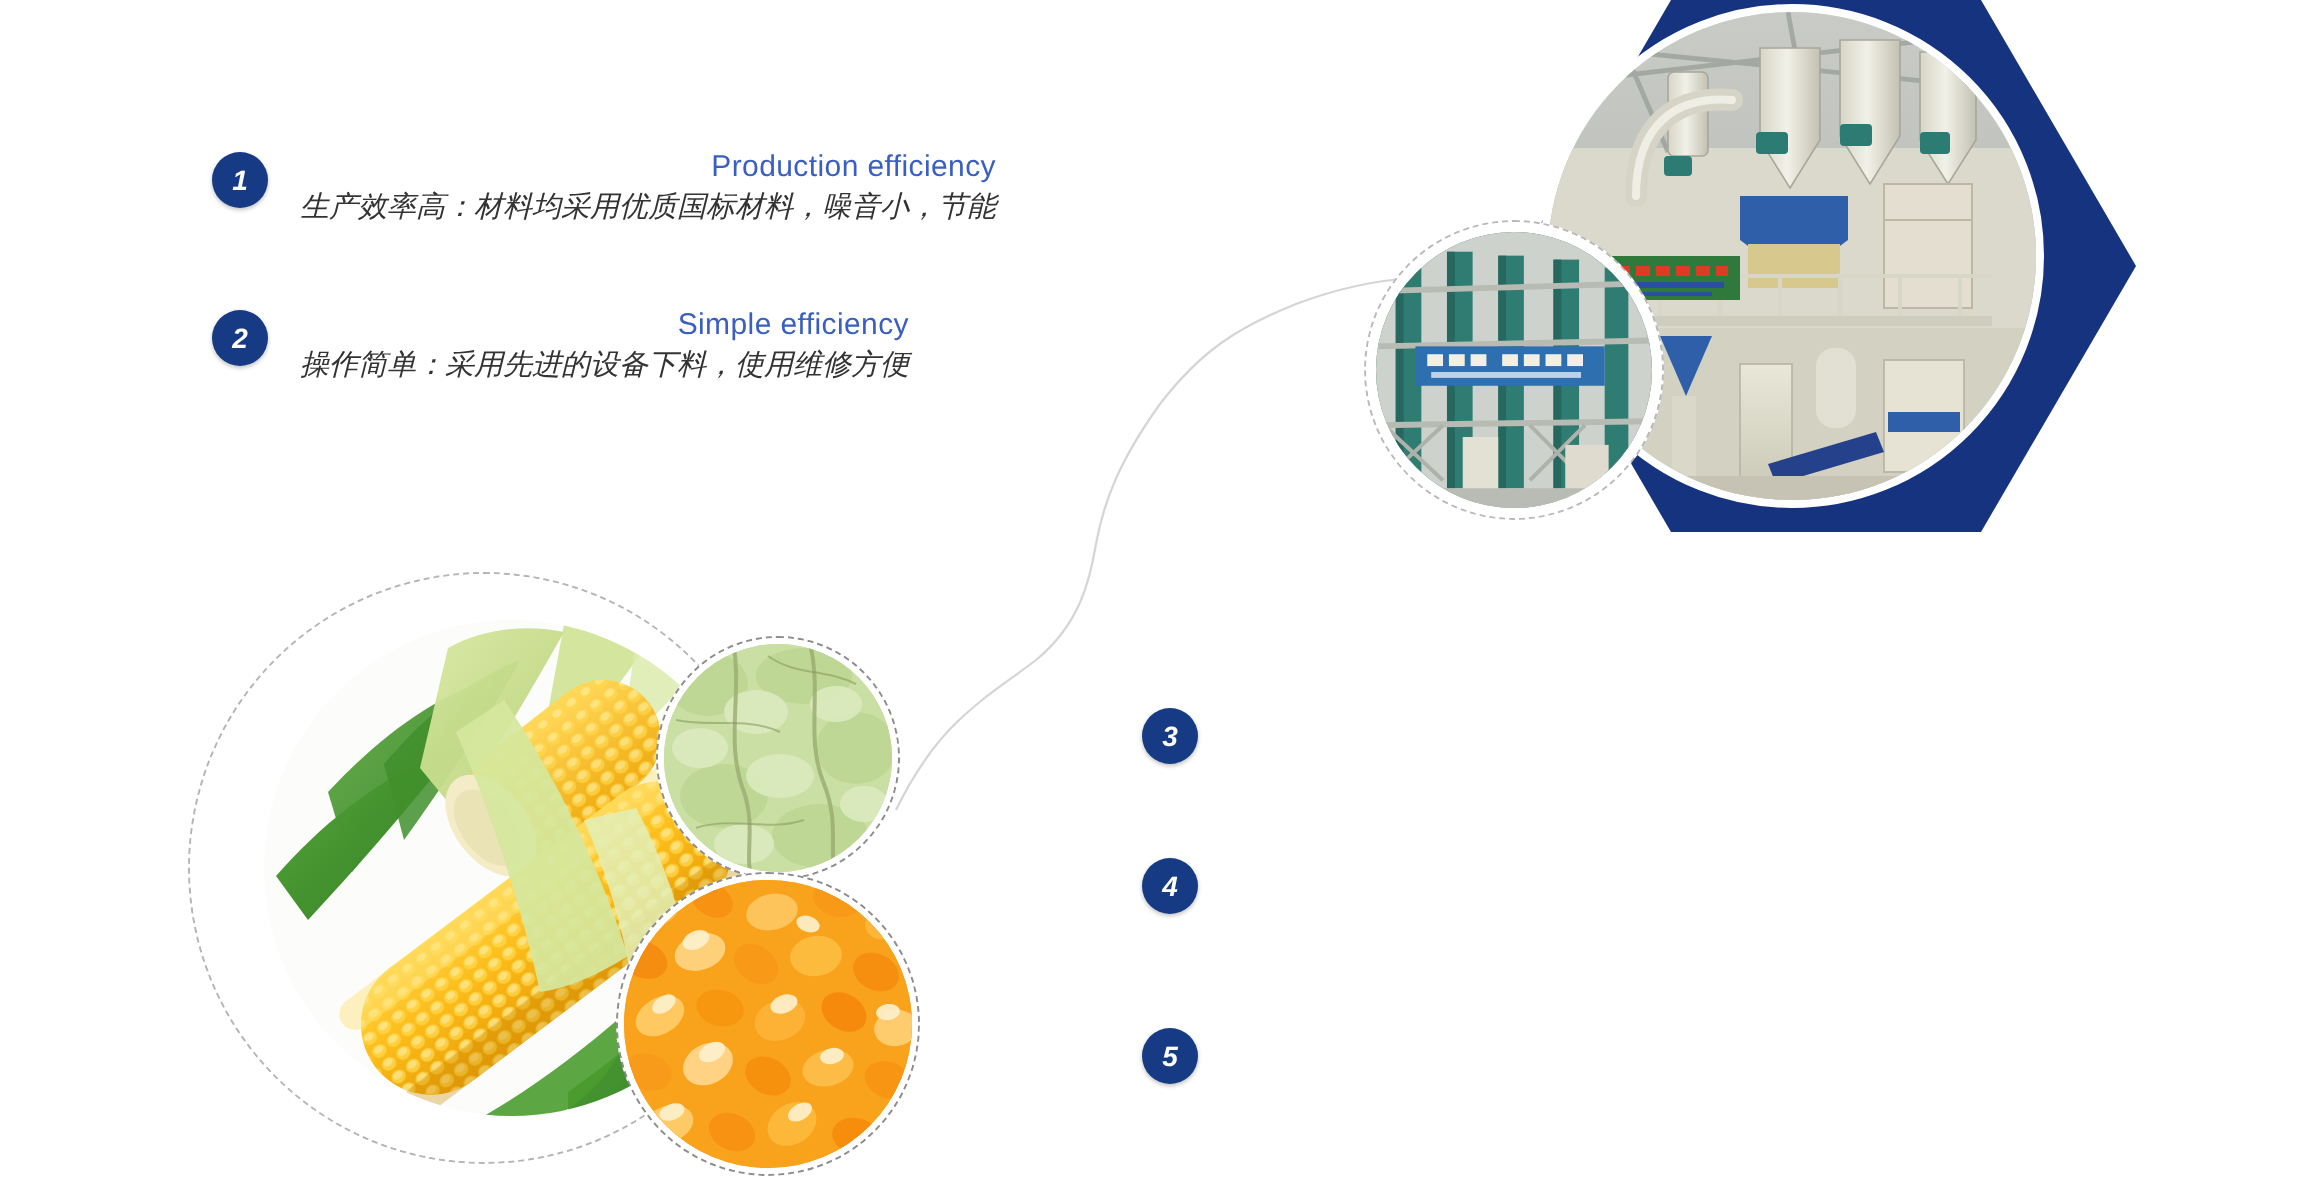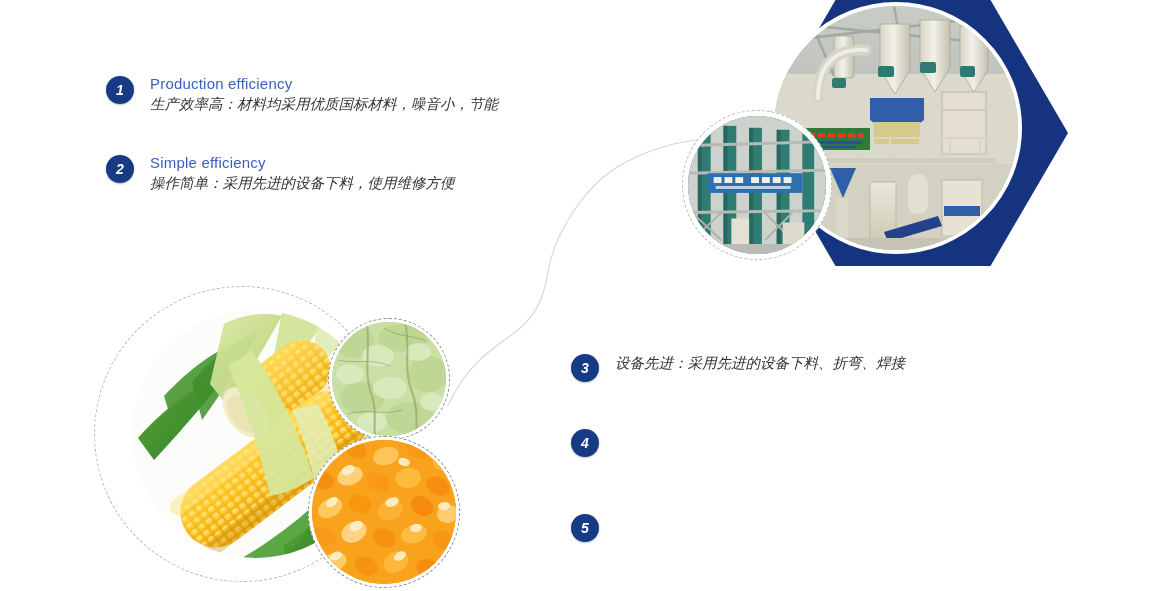--- a/index.html
+++ b/index.html
@@ -46,20 +46,21 @@
     font-size: 14px;
     font-style: italic;
     font-weight: bold;
     line-height: 28px;
     text-align: center;
     margin-top: 2px;
     box-shadow: 0 1px 2px rgba(0,0,0,0.25);
   }
   .feature-text {
     margin-left: 16px;
+    text-align: right;
   }
   .feature-title-en {
     color: #3a5fc0;
     font-size: 15px;
     line-height: 19px;
     letter-spacing: 0.2px;
     white-space: nowrap;
   }
   .feature-desc-cn {
     color: #333333;
@@ -516,21 +517,20 @@
     <div class="badge">2</div>
     <div class="feature-text">
       <div class="feature-title-en">Simple efficiency</div>
       <div class="feature-desc-cn">操作简单：采用先进的设备下料，使用维修方便</div>
     </div>
   </div>
 
   <div class="feature-item" style="left:571px; top:352px;">
     <div class="badge">3</div>
     <div class="feature-text">
-      <div class="feature-desc-cn">设备先进：采用先进的设备下料、折弯、焊接</div>
     </div>
   </div>
 
   <div class="feature-item" style="left:571px; top:427px;">
     <div class="badge">4</div>
   </div>
 
   <div class="feature-item" style="left:571px; top:512px;">
     <div class="badge">5</div>
     <div class="feature-text">

